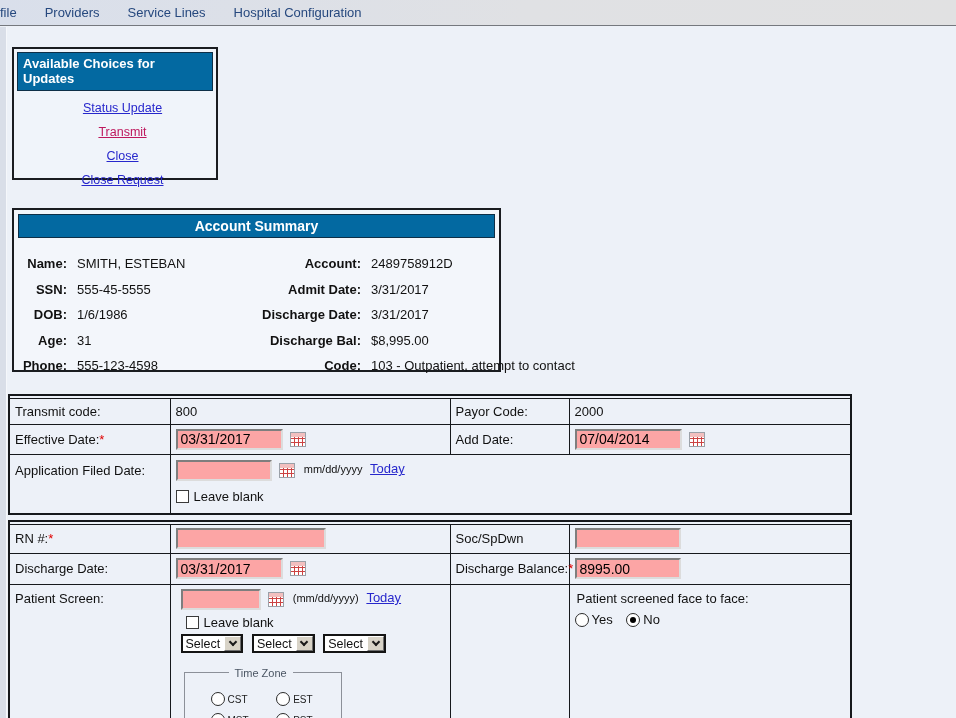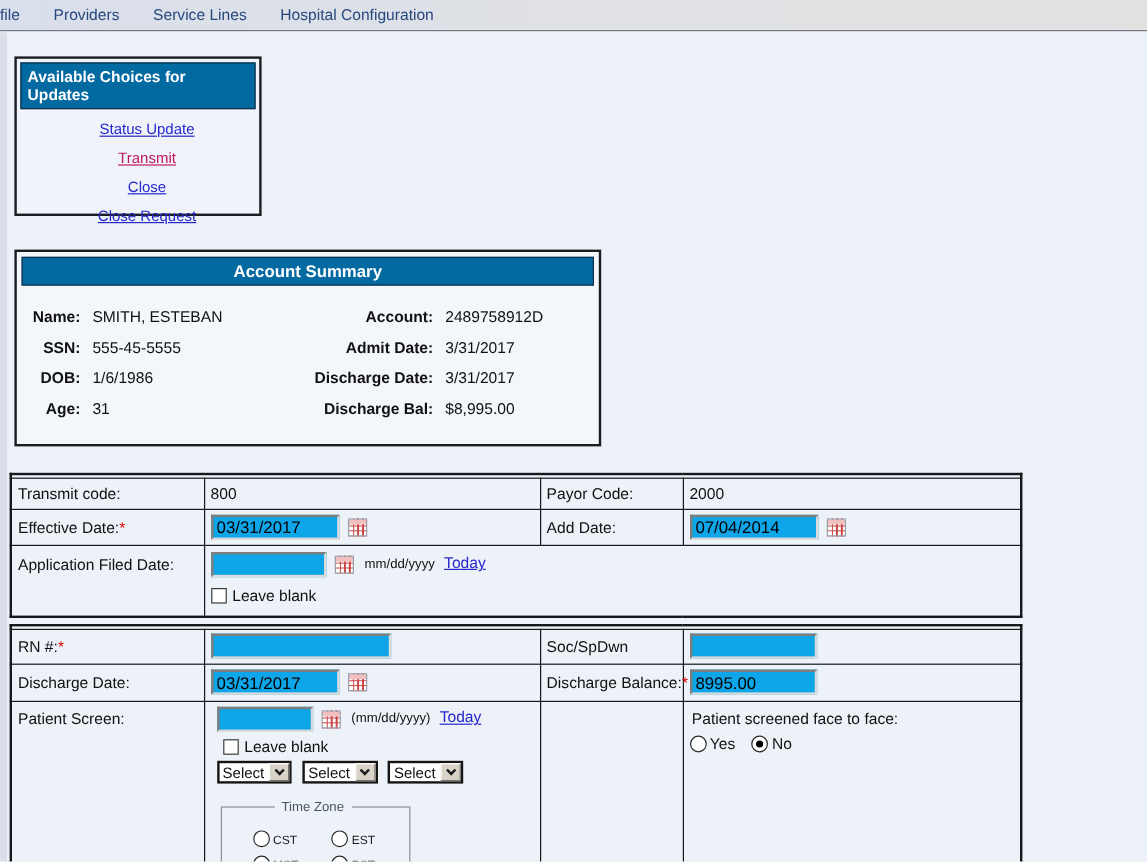--- a/index.html
+++ b/index.html
@@ -56,21 +56,21 @@
   table.form td { border: 1.5px solid #16181C; padding: 2px 5px; font-size: 13px; background: #EDF1F8; }
   #table1 { top: 394px; }
   #table2 { top: 520px; }
   tr.thin td { height: 3px; padding: 0; }
   td.lbl { white-space: nowrap; }
   .req { color: #E00000; }
   
   input.txt {
     height: 21px; font-family: "Liberation Sans", sans-serif; font-size: 14px;
     border: 2px solid; border-color: #7E7E7E #DCDCDC #DCDCDC #7E7E7E;
-    background: #0ea5e9; padding: 0 3px; vertical-align: middle;
+    background: #fca5a5; padding: 0 3px; vertical-align: middle;
   }
   .w-date { width: 107px; } .w-rn { width: 150px; } .w-sm { width: 106px; }
   .w-app { width: 96px; } .w-ps { width: 80px; }
   
   .cal {
     display: inline-block; width: 16px; height: 15px; vertical-align: middle; margin-left: 4px;
     border: 1px solid #9AA0A8; background-color: #FFF;
     background-image:
       linear-gradient(#F2BFBF 0 0),
       repeating-linear-gradient(90deg, transparent 0 3px, #CC4343 3px 4px),
@@ -158,20 +158,26 @@
       <span class="acct-label">DOB:</span>
       <span class="acct-value">1/6/1986</span>
       <span class="acct-label">Discharge Date:</span>
       <span class="acct-value">3/31/2017</span>
     </div>
     <div class="acct-row">
       <span class="acct-label">Age:</span>
       <span class="acct-value">31</span>
       <span class="acct-label">Discharge Bal:</span>
       <span class="acct-value">$8,995.00</span>
+    </div>
+    <div class="acct-row">
+      <span class="acct-label">Phone:</span>
+      <span class="acct-value">555-123-4598</span>
+      <span class="acct-label">Code:</span>
+      <span class="acct-value">103 - Outpatient, attempt to contact</span>
     </div>
   </div>
 </div>
 
 <table class="form" id="table1">
   <colgroup>
       <col style="width:161px">
       <col style="width:280px">
       <col style="width:119px">
       <col>

